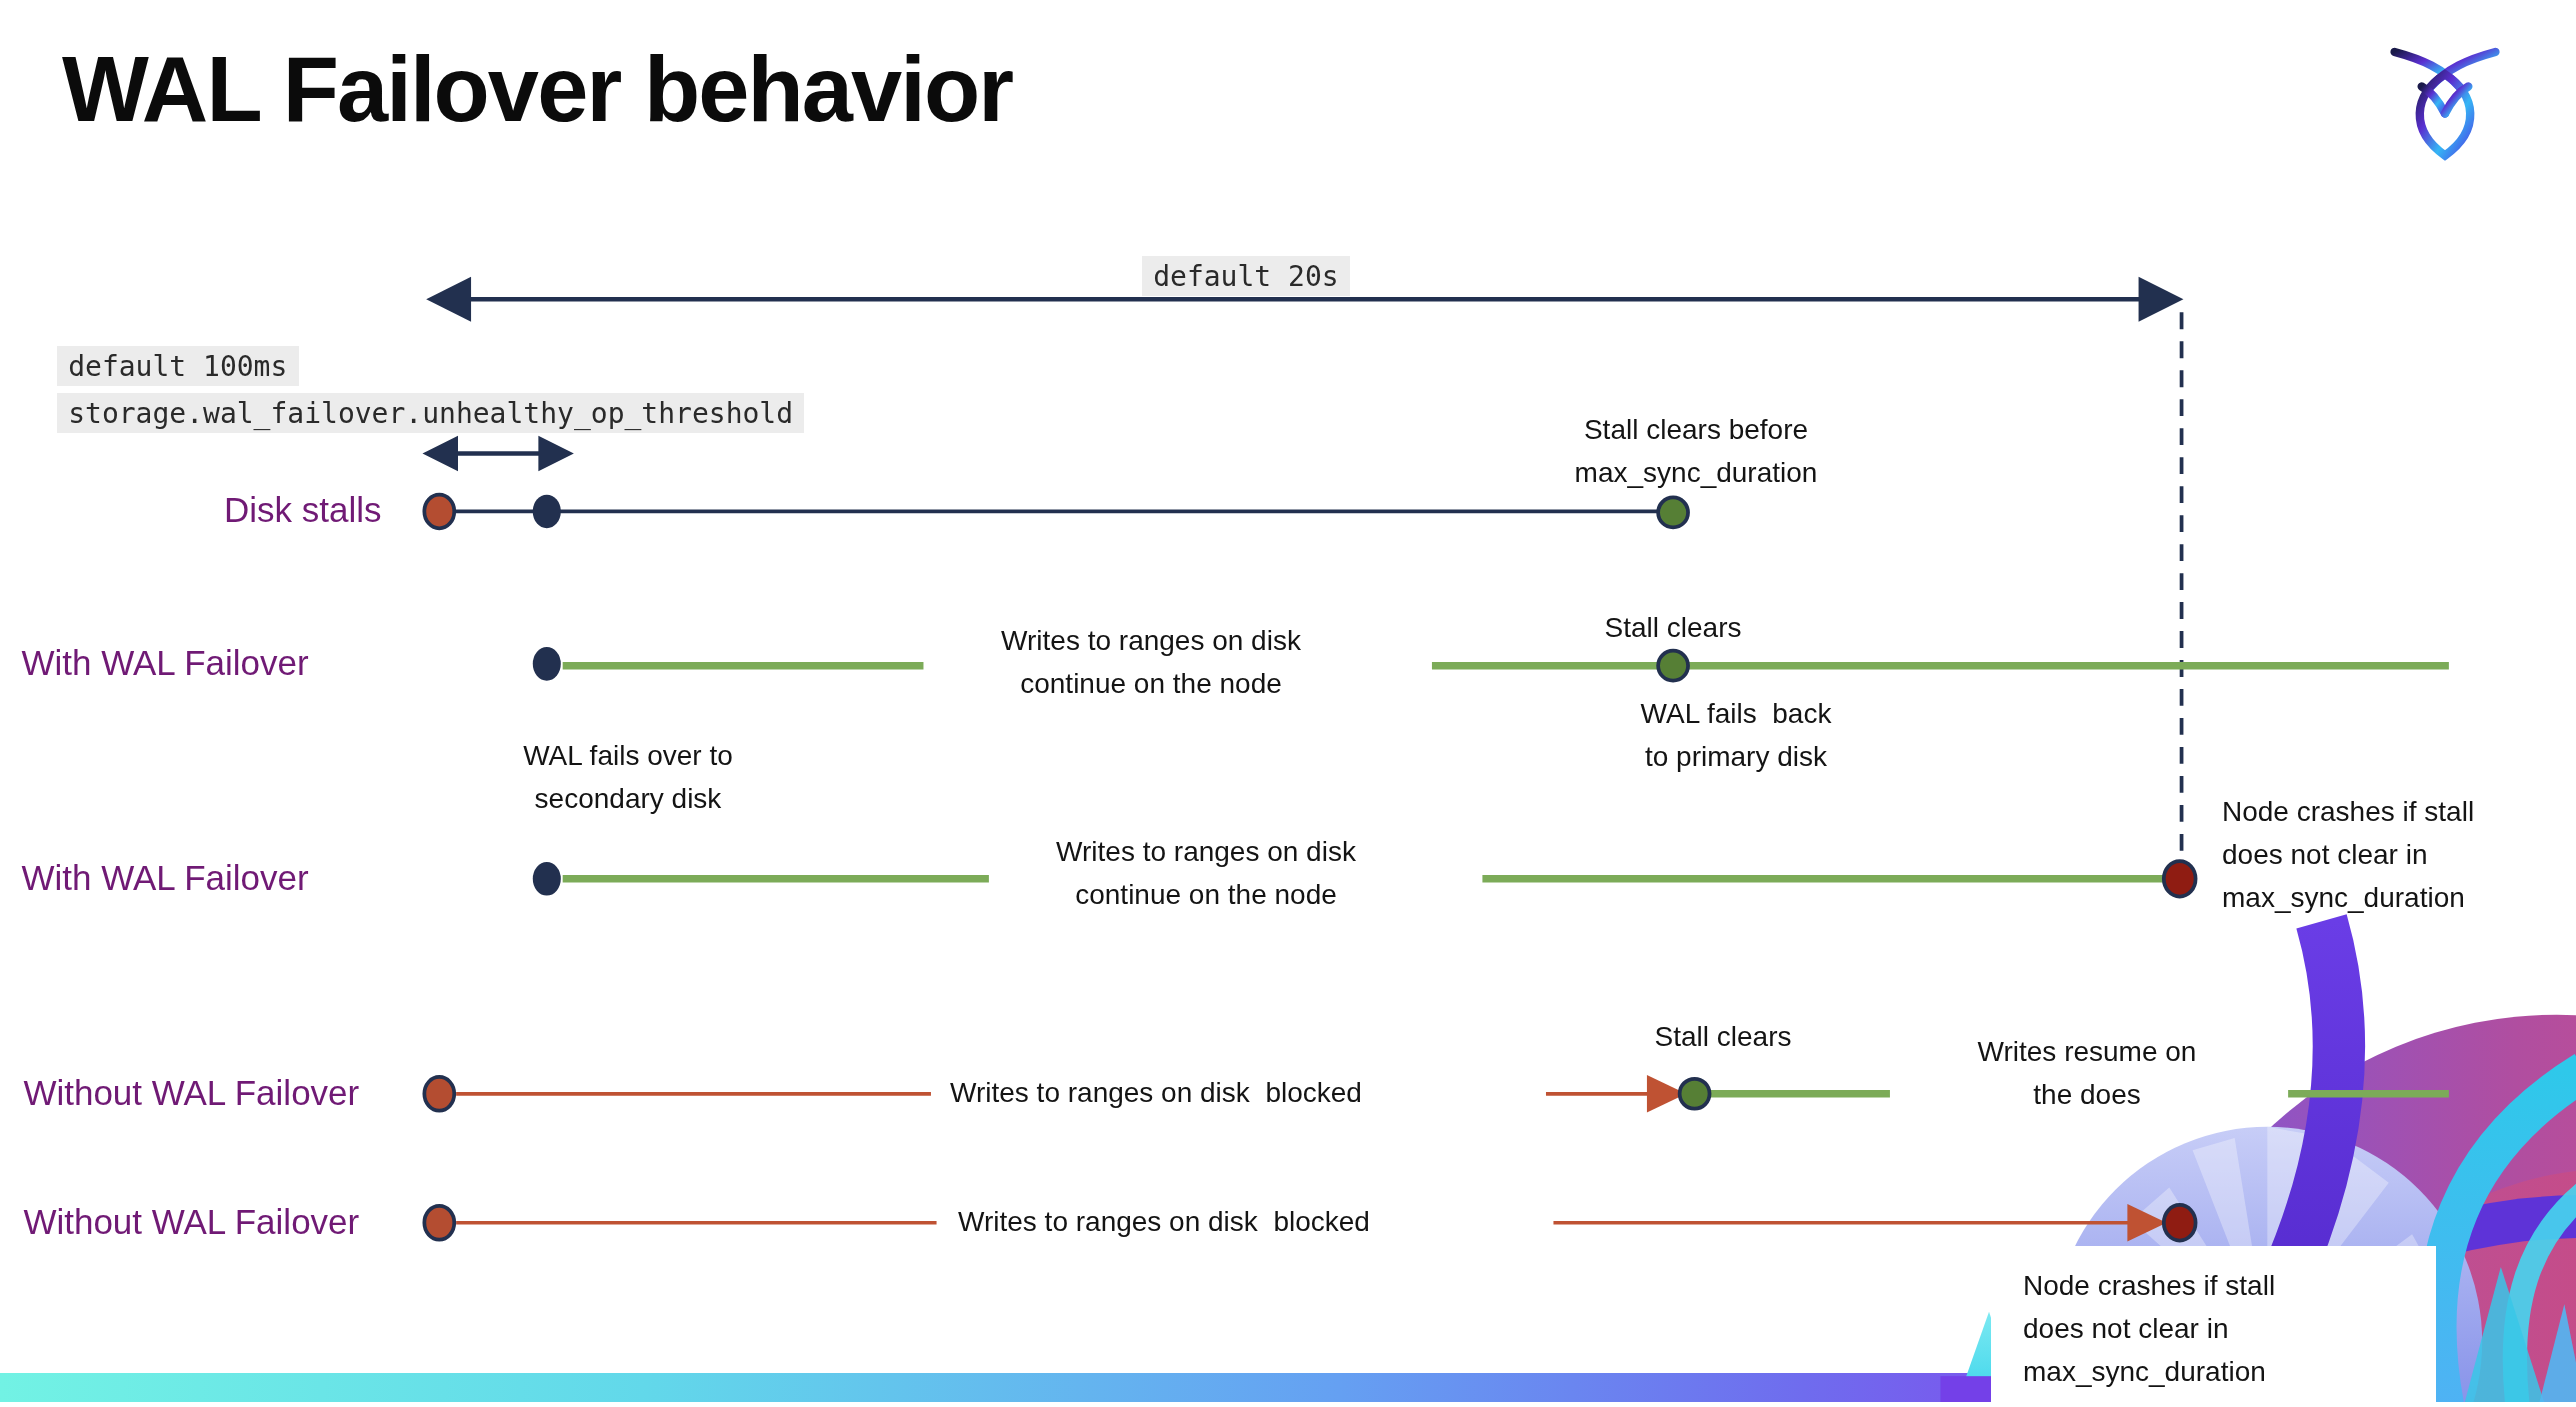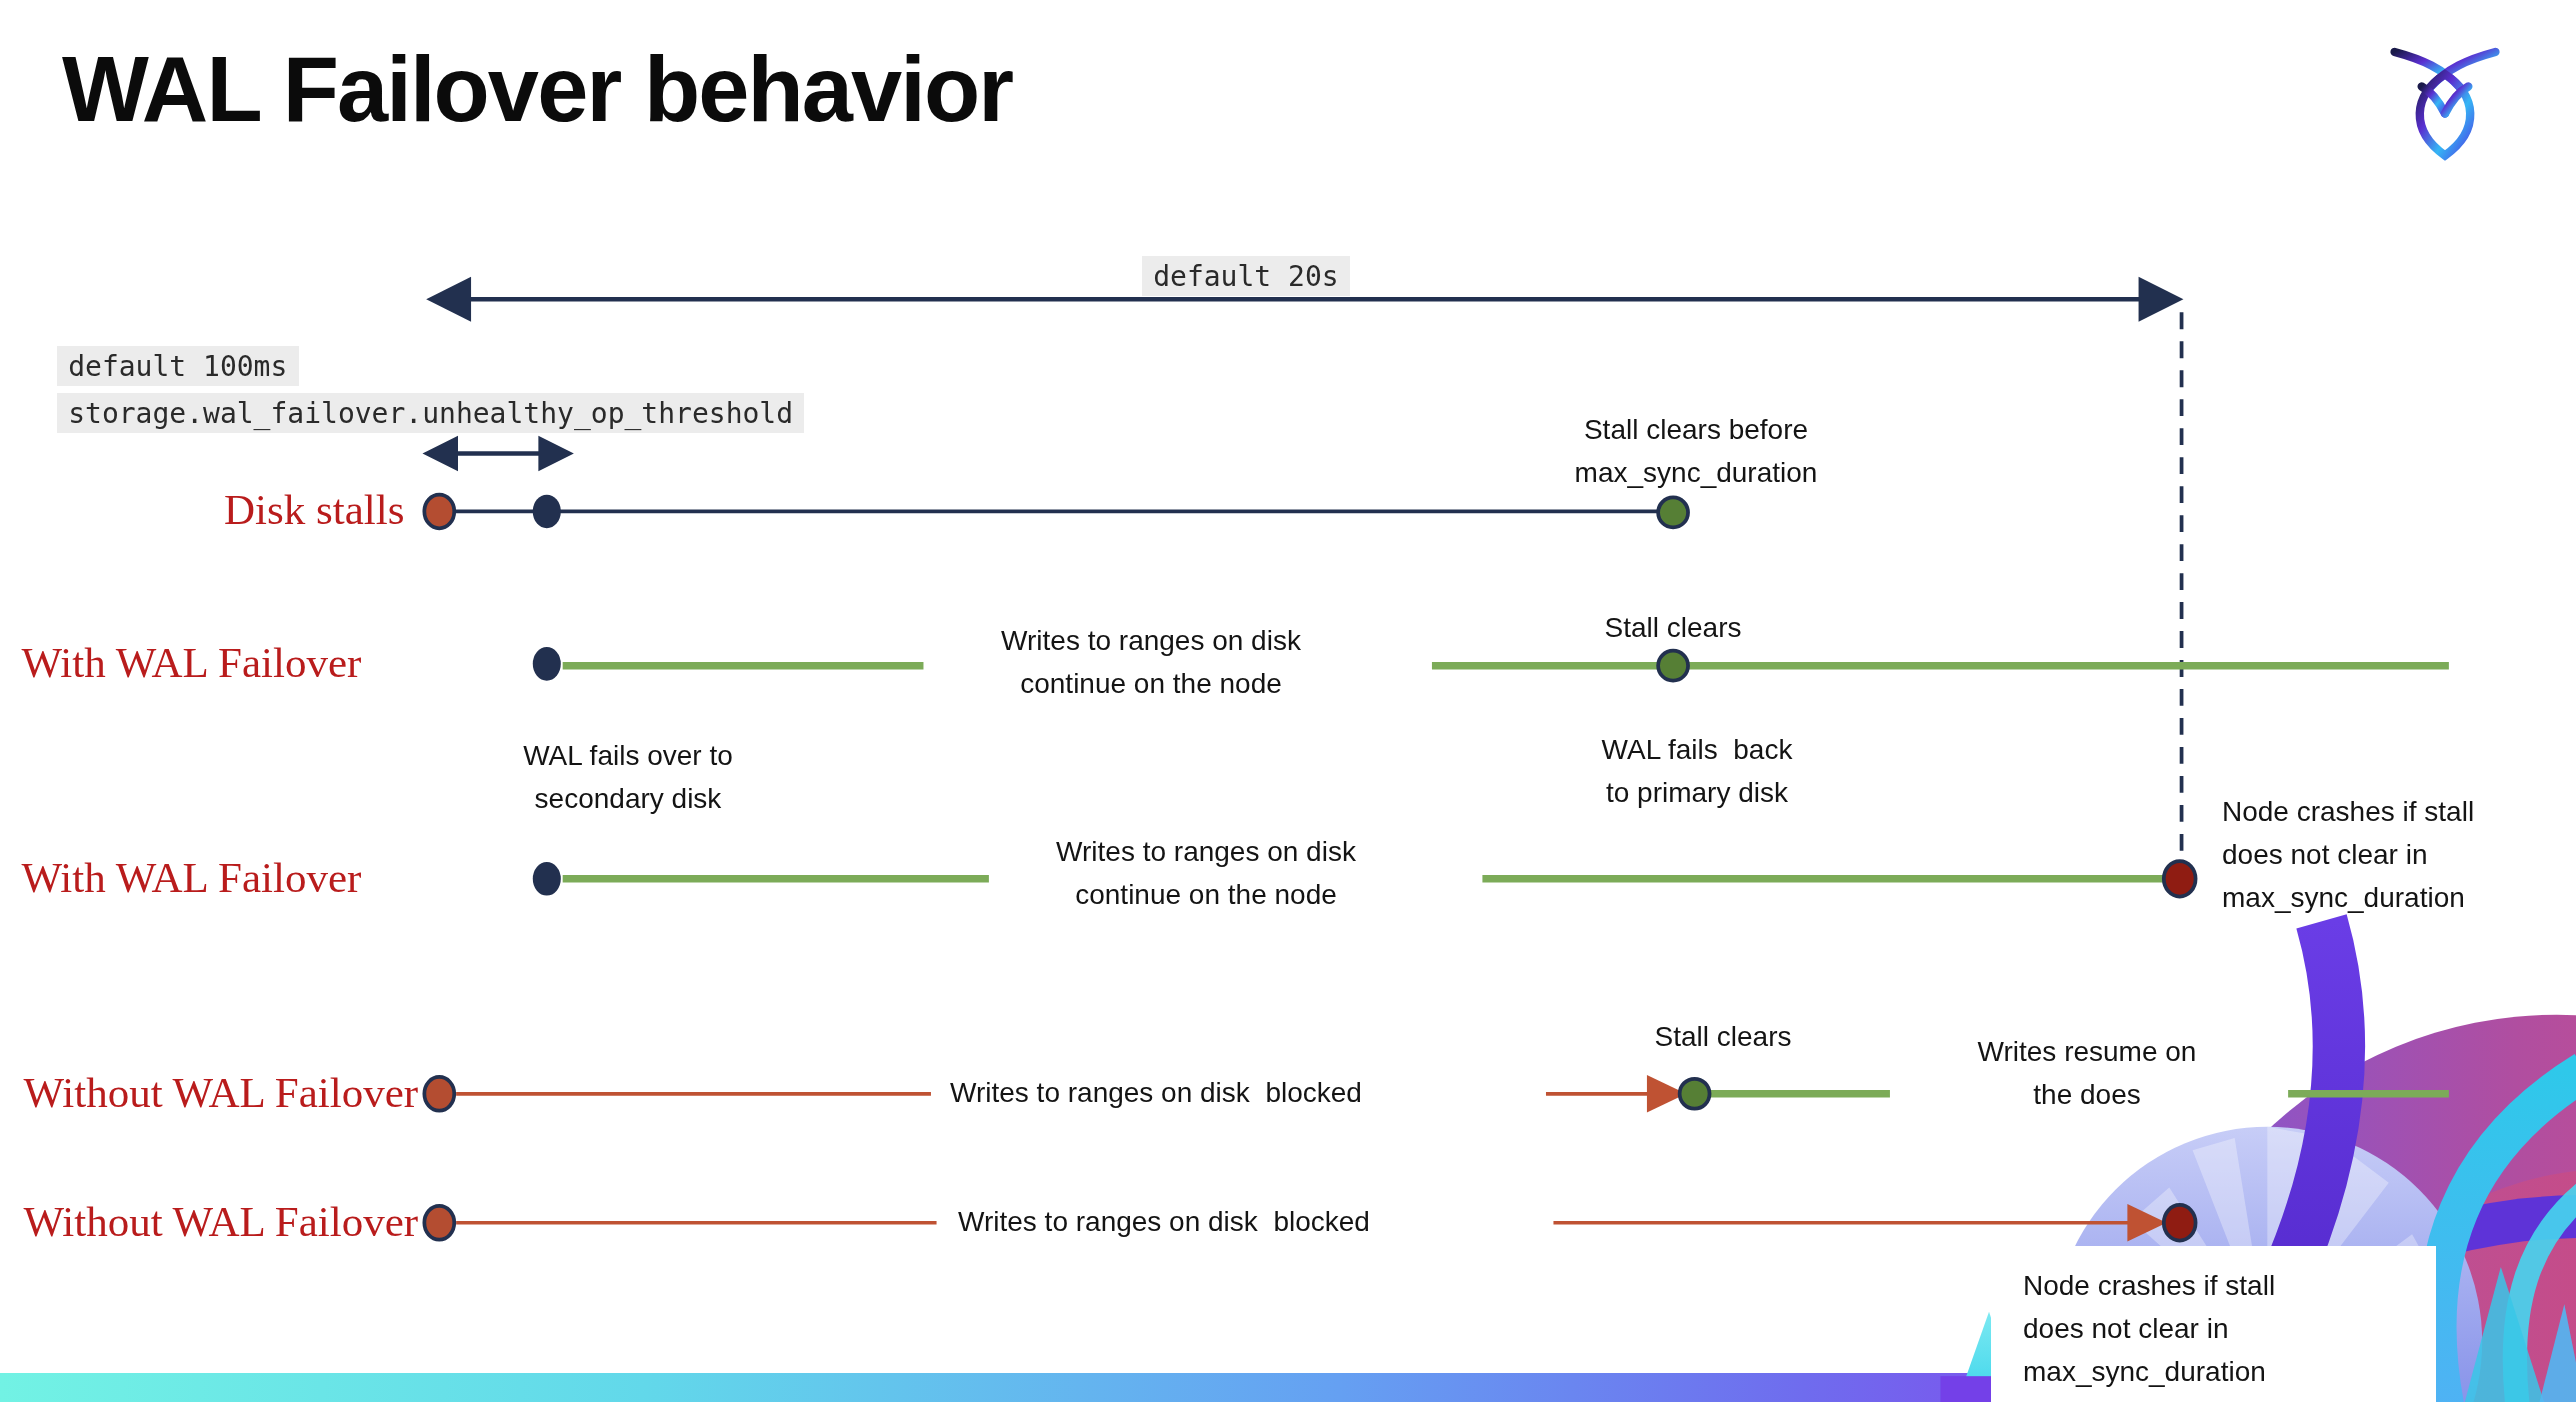--- a/index.html
+++ b/index.html
@@ -2,21 +2,21 @@
 <html style="font-size:15px"><head>
 <meta charset="utf-8">
 <style>
   html,body{margin:0;padding:0;background:#fff;}
   #slide{position:relative;width:2576px;height:1402px;background:#ffffff;overflow:hidden;
          font-family:"Liberation Sans",sans-serif;}
   .abs{position:absolute;}
   .z0{z-index:0}.z1{z-index:1}.z2{z-index:2}.z3{z-index:3}.z4{z-index:4}
   #page-title{left:62px;top:37px;font-size:92px;font-weight:700;letter-spacing:-1.9px;color:#0b0b0b;}
   .note{font-size:28px;color:#141414;line-height:43px;white-space:pre-wrap;}
-  .row-label{font-size:43px;color:#b91c1c;white-space:nowrap;transform:translateY(-54%);font-family:Liberation Serif, serif;}
+  .row-label{font-size:35px;color:#701a75;white-space:nowrap;transform:translateY(-54%);}
   .vcenter{transform:translateY(-54%);}
   .ctr{text-align:center;transform:translateX(-50%);}
   .mono-stack{display:flex;flex-direction:column;align-items:flex-start;gap:6.5px;}
   .mono-line{font-family:"DejaVu Sans Mono","Liberation Mono",monospace;font-size:28px;
              color:#2a2a2a;background:#ececec;padding:3.7px 11.2px;white-space:pre;}
   #callout-box{left:1991px;top:1246px;width:445px;height:162px;background:#ffffff;}
   #callout-text{left:2023px;top:1264px;}
   #footer-bar{left:0;bottom:0;width:2576px;height:29px;
     background:linear-gradient(90deg,#72f2e4 0%,#62d8ea 25%,#65a0f2 52%,#6f6cee 70%,#8444ec 85%,#8c36ee 100%);}
 </style>
@@ -153,21 +153,21 @@
   <div class="abs z4 note row-label" style="left:23.4px;top:1094px;">Without WAL Failover</div>
   <div class="abs z4 note row-label" style="left:23.4px;top:1223px;">Without WAL Failover</div>
 
   <div class="abs z4 note ctr" style="left:1696px;top:408px;">Stall clears before
 max_sync_duration</div>
   <div class="abs z4 note ctr" style="left:1151px;top:619px;">Writes to ranges on disk
 continue on the node</div>
   <div class="abs z4 note ctr" style="left:1673px;top:606px;">Stall clears</div>
   <div class="abs z4 note ctr" style="left:628px;top:734px;">WAL fails over to
 secondary disk</div>
-  <div class="abs z4 note ctr" style="left:1697px;top:692px;margin-top:36px;">WAL fails  back
+  <div class="abs z4 note ctr" style="left:1736px;top:692px;">WAL fails  back
 to primary disk</div>
   <div class="abs z4 note ctr" style="left:1206px;top:830px;">Writes to ranges on disk
 continue on the node</div>
   <div class="abs z4 note" style="left:2222px;top:790px;">Node crashes if stall
 does not clear in
 max_sync_duration</div>
   <div class="abs z4 note vcenter" style="left:950px;top:1094px;">Writes to ranges on disk  blocked</div>
   <div class="abs z4 note ctr" style="left:1723px;top:1015px;">Stall clears</div>
   <div class="abs z4 note ctr" style="left:2087px;top:1030px;">Writes resume on
 the does</div>

